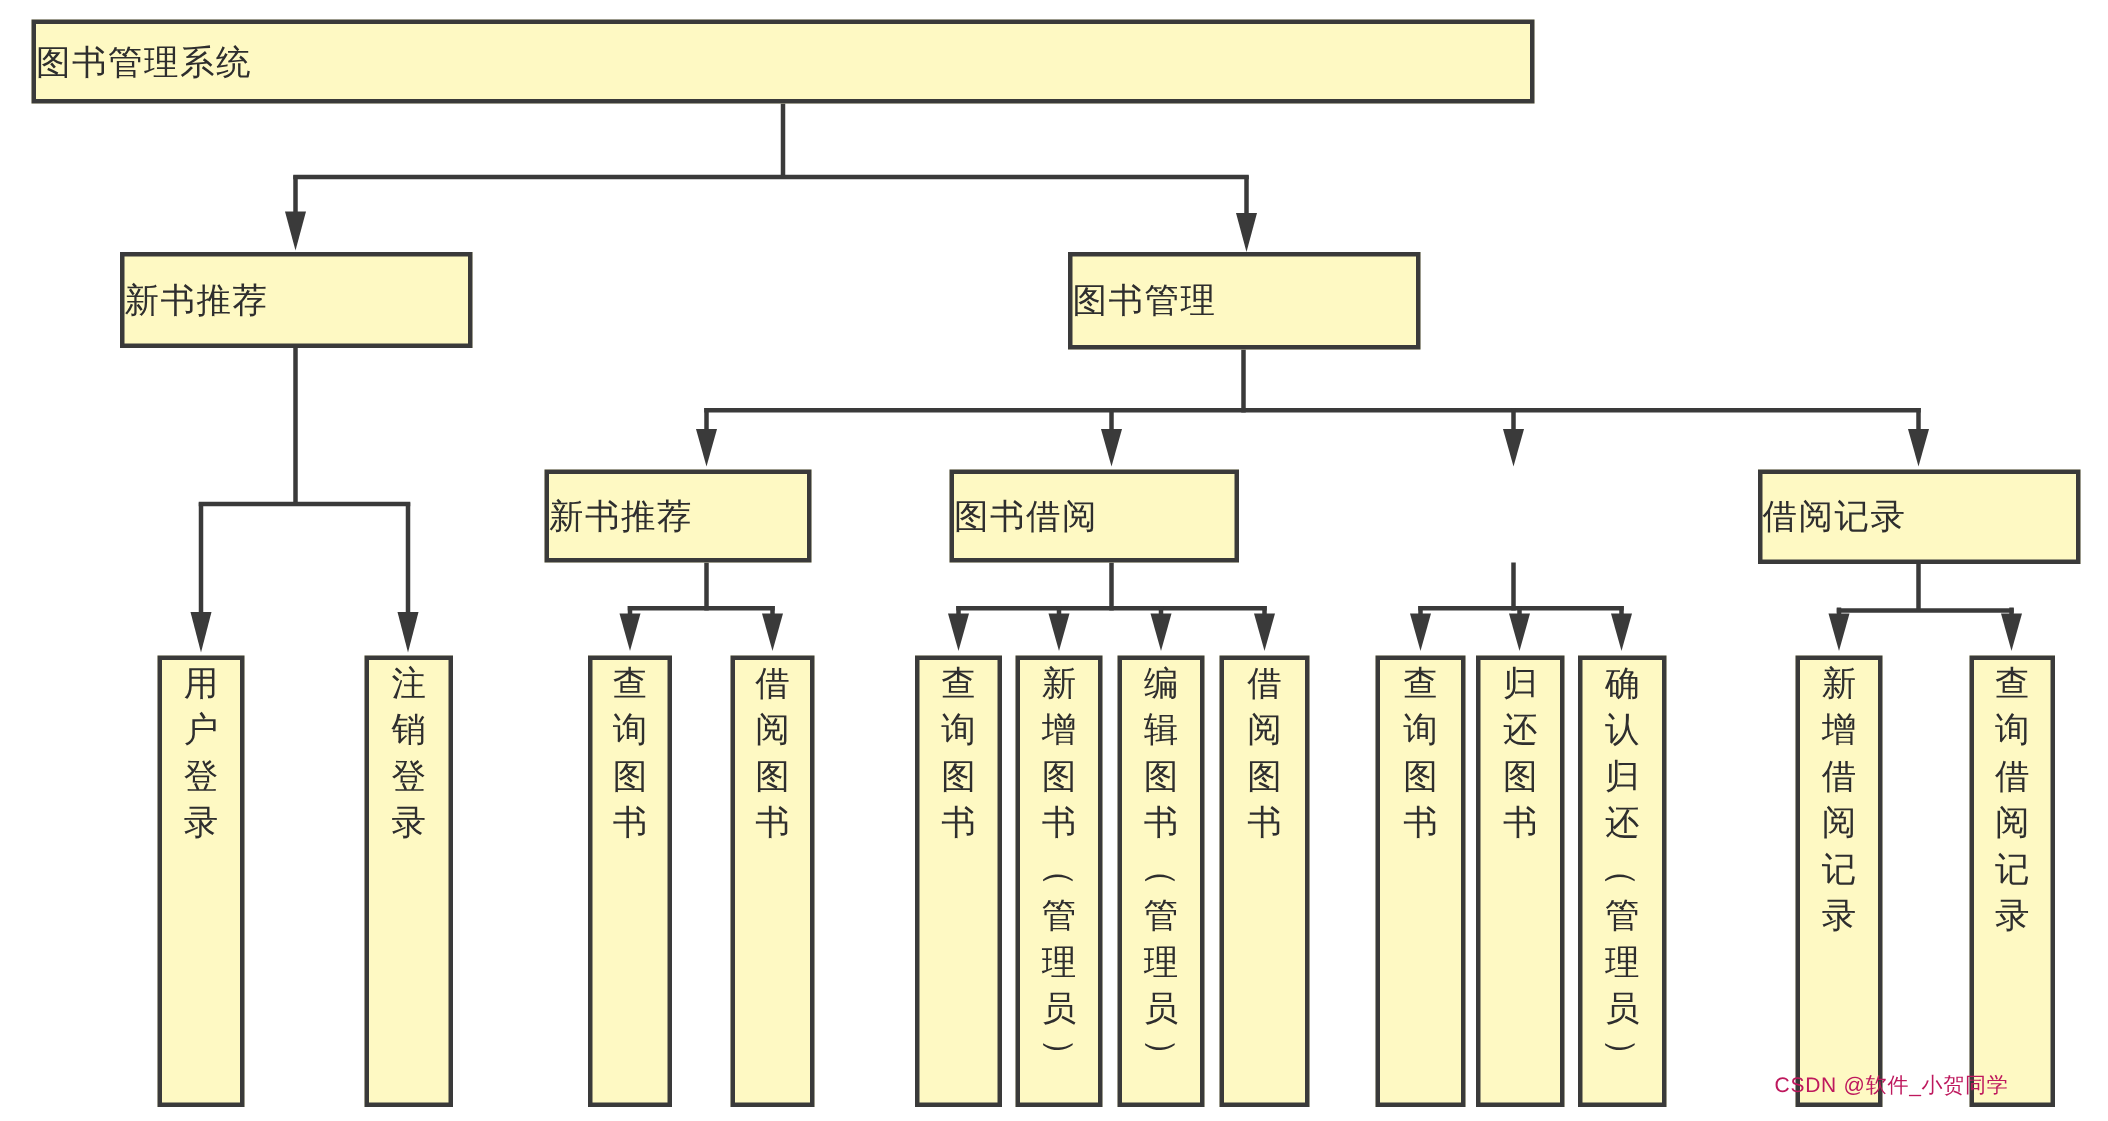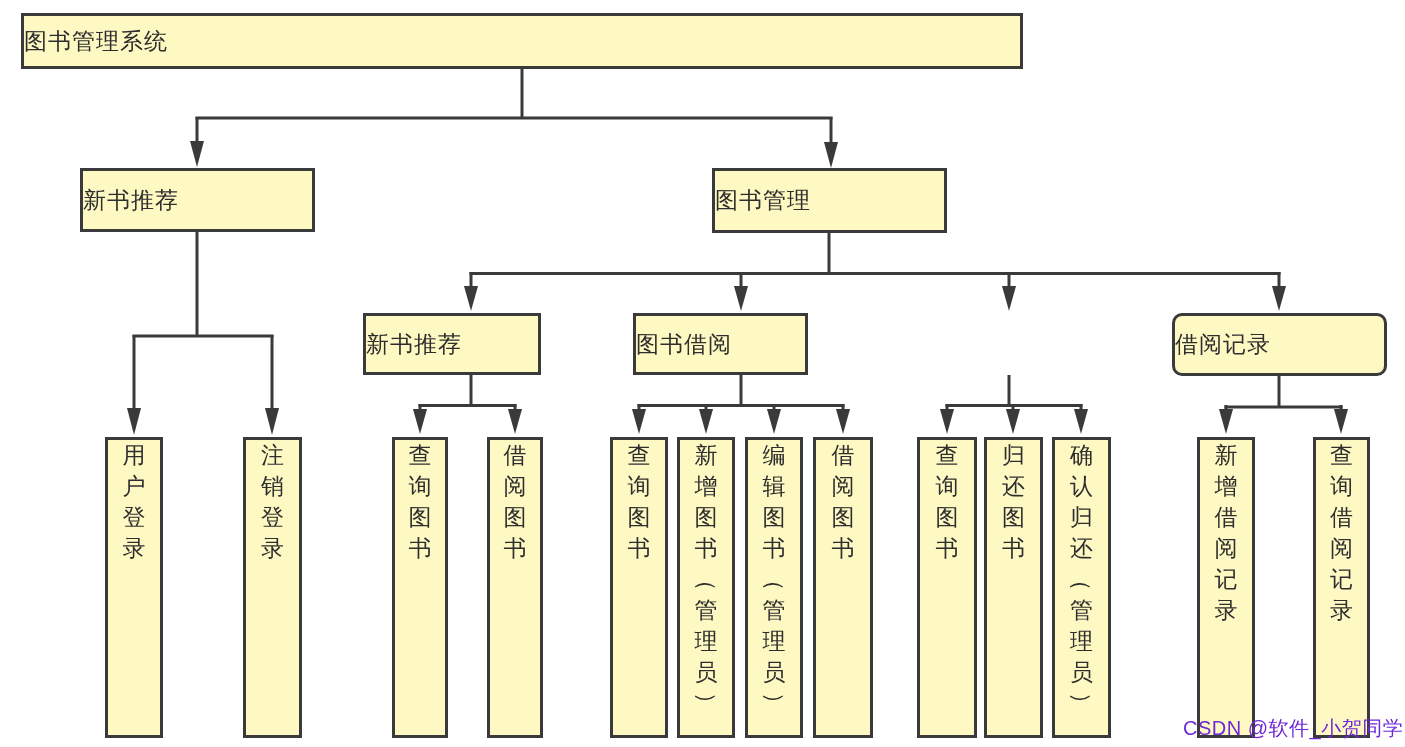--- a/index.html
+++ b/index.html
@@ -46,23 +46,23 @@
     text-align:center;
   }
   .vchar.par{
     transform:rotate(90deg);
   }
   .watermark{
     position:absolute;
     left:1183px;
     top:715px;
     width:212px;
-    font-size:20px;
+    font-size:14px;
     letter-spacing:0.5px;
-    color:#6d28d9;
+    color:#be185d;
     z-index:3;
     white-space:nowrap;
   }
 </style>
 </head>
 <body>
 
 <div class="canvas">
 
   <svg class="connectors" width="1405" height="747" viewBox="0 0 1405 747" stroke="#3a3a3a" stroke-width="3" fill="#3a3a3a">
@@ -134,24 +134,24 @@
   <div class="node" style="left:80px;top:168px;width:235px;height:64px;">
     <span class="hlabel">新书推荐</span>
   </div>
   <div class="node" style="left:712px;top:168px;width:235px;height:65px;">
     <span class="hlabel">图书管理</span>
   </div>
 
   <div class="node" style="left:363px;top:313px;width:178px;height:62px;">
     <span class="hlabel">新书推荐</span>
   </div>
-  <div class="node" style="left:633px;top:313px;width:175px;height:62px;">
+  <div class="node" style="left:633px;top:313px;width:193px;height:62px;">
     <span class="hlabel">图书借阅</span>
   </div>
-  <div class="node" style="left:1172px;top:313px;width:215px;height:63px;border-radius:10px;">
+  <div class="node" style="left:1172px;top:313px;width:215px;height:63px;">
     <span class="hlabel">借阅记录</span>
   </div>
 
   <div class="node leaf" style="left:105px;top:437px;width:58px;height:301px;">
     <span class="vlabel">
         <span class="vchar">用</span>
         <span class="vchar">户</span>
         <span class="vchar">登</span>
         <span class="vchar">录</span>
       </span>

